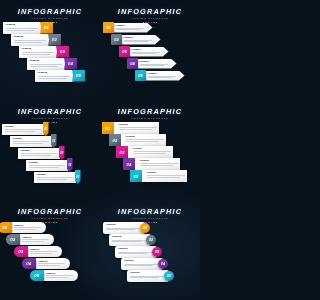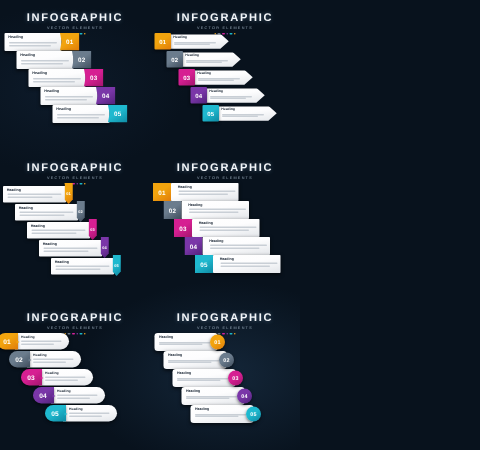--- a/index.html
+++ b/index.html
@@ -11,21 +11,21 @@
     position:relative;
   }
   .canvas {
     width:200px; height:300px;
     position:relative;
     background:
       radial-gradient(ellipse 140px 90px at 150px 250px, rgba(30,55,80,0.55), rgba(8,18,29,0) 70%),
       radial-gradient(ellipse 120px 80px at 40px 60px, rgba(18,35,55,0.5), rgba(8,18,29,0) 70%),
       #08121d;
   }
-  .panel { position:absolute; width:100px; height:100px; }
+  .panel { position:absolute; width:100px; height:100px;font-style:italic; }
   .p0 { left:0;   top:0; }
   .p1 { left:100px; top:0; }
   .p2 { left:0;   top:100px; }
   .p3 { left:100px; top:100px; }
   .p4 { left:0;   top:200px; }
   .p5 { left:100px; top:200px; }
 
   .hdr { position:absolute; left:0; right:0; top:8px; text-align:center; }
   .hdr .t {
     font-size:7.4px; letter-spacing:1.15px; font-weight:700;

